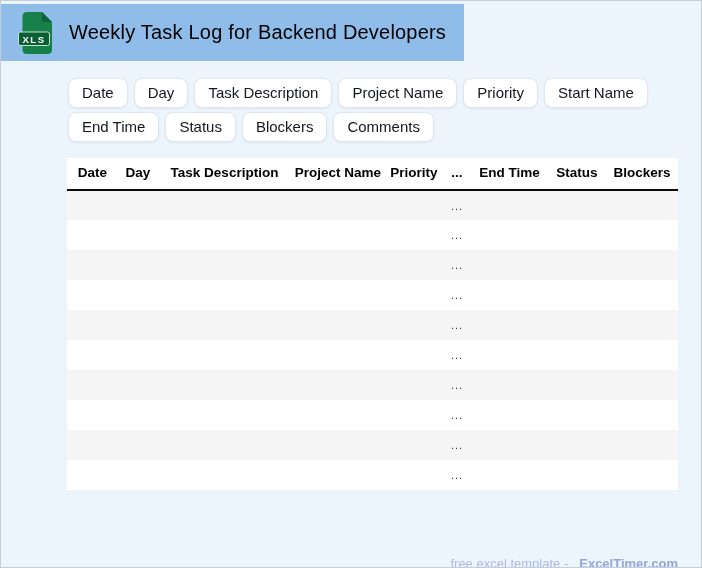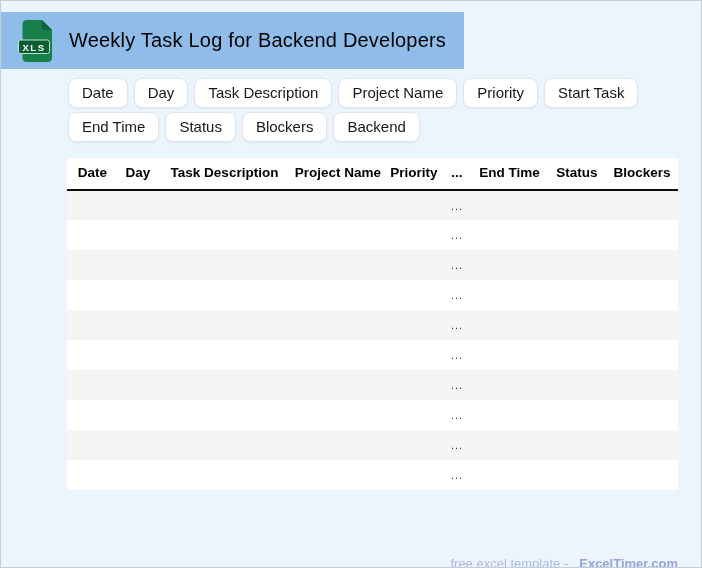--- a/index.html
+++ b/index.html
@@ -20,21 +20,21 @@
     overflow:hidden;
   }
   .frame{
     position:absolute;inset:0;
     border:1px solid #c4ced9;
     pointer-events:none;
     z-index:50;
   }
   
   .titlebar{
-    position:absolute;left:0;top:12px;
+    position:absolute;left:0;top:4px;
     width:464px;height:57px;
     background:var(--header-bg);
     display:flex;align-items:center;
     padding-left:17px;gap:14px;
   }
   .titlebar .app-title{
     color:#000000;
     font-size:20px;
     font-weight:500;
     letter-spacing:.2px;
@@ -117,25 +117,25 @@
   </svg>
   <div class="app-title">Weekly Task Log for Backend Developers</div>
 </div>
 
 <div class="chips">
     <div class="chip">Date</div>
     <div class="chip">Day</div>
     <div class="chip">Task Description</div>
     <div class="chip">Project Name</div>
     <div class="chip">Priority</div>
-    <div class="chip">Start Task</div>
+    <div class="chip">Start Name</div>
     <div class="chip">End Time</div>
     <div class="chip">Status</div>
     <div class="chip">Blockers</div>
-    <div class="chip">Backend</div>
+    <div class="chip">Comments</div>
   </div>
 
 <table class="task-table">
   <colgroup>
       <col style="width: 51px;">
       <col style="width: 40px;">
       <col style="width: 133px;">
       <col style="width: 94px;">
       <col style="width: 58px;">
       <col style="width: 28px;">

